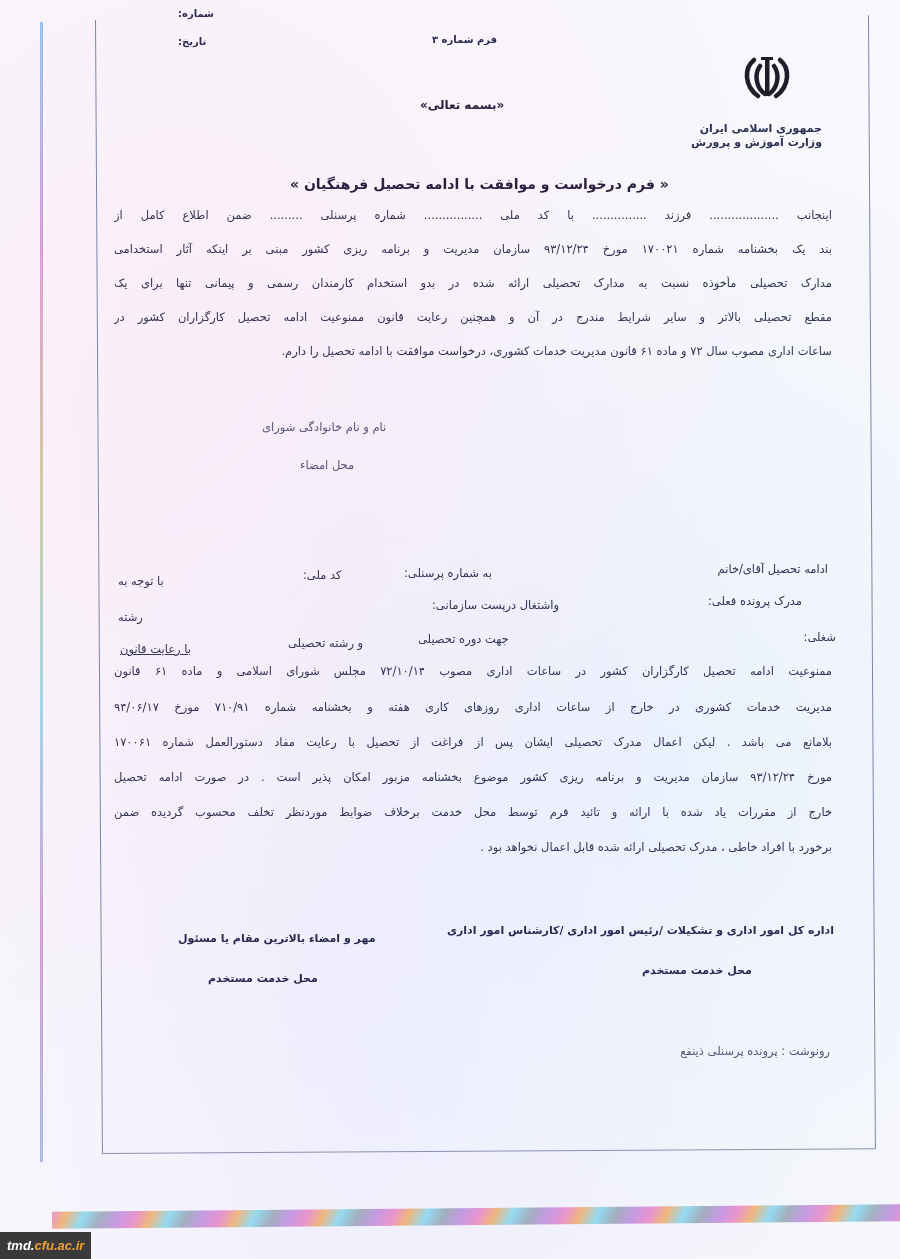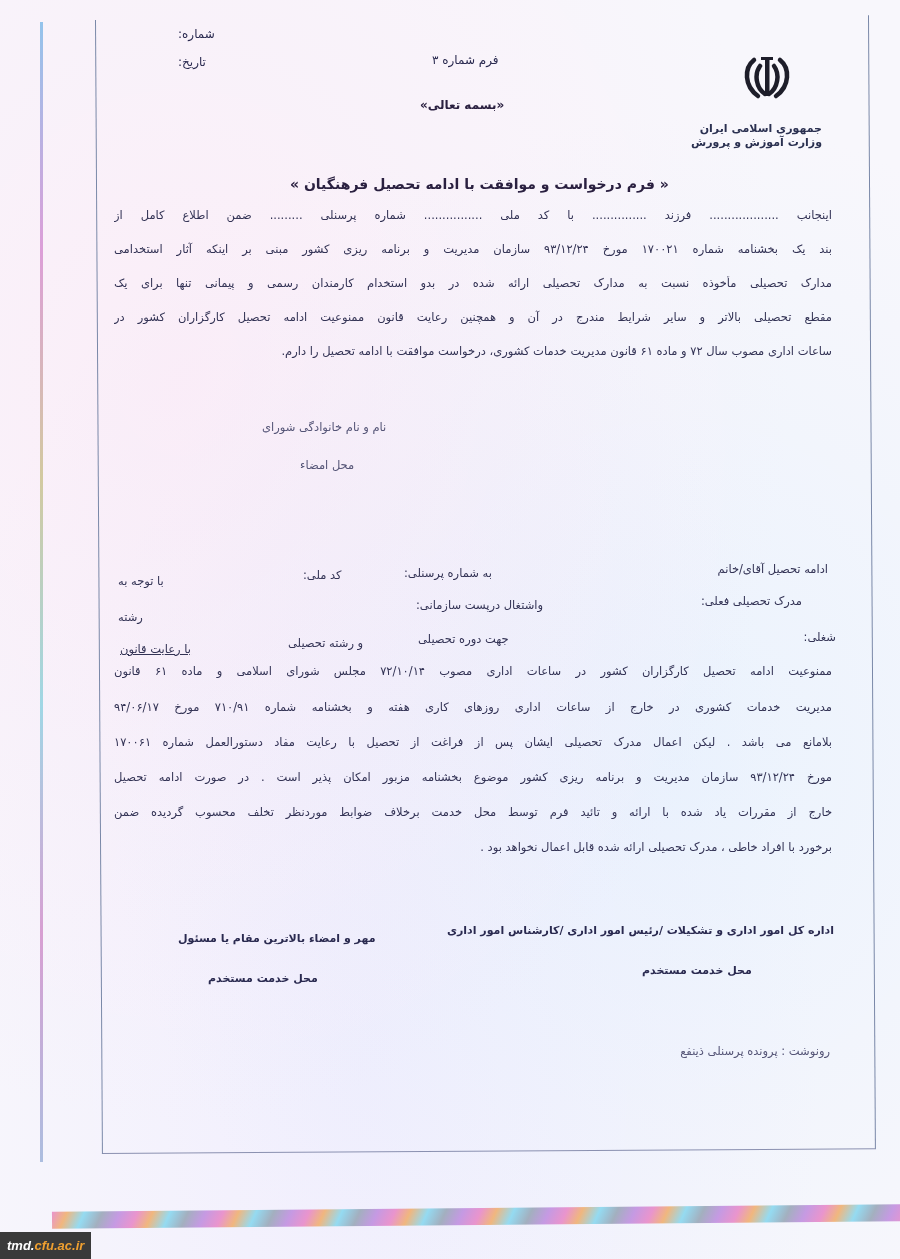--- a/index.html
+++ b/index.html
@@ -38,21 +38,21 @@
       opacity: 0.9;
     }
     .watermark {
       position: absolute; left: 0; top: 1232px; height: 27px; padding: 0 7px;
       background: #3a3a3a; color: #f0a030;
       font-family: "Liberation Sans", sans-serif; font-weight: bold; font-style: italic;
       font-size: 13px; line-height: 27px;
     }
     .watermark .w1 { color: #ffffff; }
     .rtl { direction: rtl; unicode-bidi: embed; position: absolute; white-space: nowrap; }
-    .hdr-small { font-size: 12px; font-weight: normal; color: #2a2a50; margin-top: 19px; }
+    .hdr-small { font-size: 10px; font-weight: bold; color: #2a2a50; }
     .emblem {
       position: absolute; left: 740px; top: 52px; width: 54px; height: 50px;
     }
     .ministry { right: 78px; font-size: 11px; font-weight: bold; color: #2a3050; }
     .title { font-size: 14px; font-weight: bold; color: #2a2040; }
     .body-line { font-size: 11.5px; color: #333355; right: 68px; margin-left: 44px; }
     .justify {
       position: absolute; right: 68px; width: 718px; direction: rtl;
       font-size: 11.5px; color: #333355; text-align: justify; text-align-last: justify;
       white-space: nowrap; overflow: hidden;
@@ -96,22 +96,22 @@
 <div class="rtl body-line" style="top:344px;">ساعات اداری مصوب سال ۷۲ و ماده ۶۱ قانون مدیریت خدمات کشوری، درخواست موافقت با ادامه تحصیل را دارم.</div>
 
 <div class="rtl field fade" style="left:262px; top:420px;">نام و نام خانوادگی شورای</div>
 <div class="rtl field fade" style="left:300px; top:458px;">محل امضاء</div>
 
 <div class="rtl field" style="right:72px; top:562px;">ادامه تحصیل آقای/خانم</div>
 <div class="rtl field" style="left:404px; top:566px;">به شماره پرسنلی:</div>
 <div class="rtl field" style="left:268px; top:568px;margin-left:35px;">کد ملی:</div>
 <div class="rtl field" style="left:118px; top:574px;">با توجه به</div>
 
-<div class="rtl field" style="right:98px; top:594px;">مدرک تحصیلی فعلی:</div>
-<div class="rtl field" style="left:416px; top:598px;">واشتغال درپست سازمانی:</div>
+<div class="rtl field" style="right:98px; top:594px;">مدرک پرونده فعلی:</div>
+<div class="rtl field" style="left:432px; top:598px;">واشتغال درپست سازمانی:</div>
 <div class="rtl field" style="left:118px; top:610px;">رشته</div>
 
 <div class="rtl field" style="right:64px; top:630px;">شغلی:</div>
 <div class="rtl field" style="left:418px; top:632px;">جهت دوره تحصیلی</div>
 <div class="rtl field" style="left:288px; top:636px;">و رشته تحصیلی</div>
 <div class="rtl field" style="left:120px; top:642px;text-decoration:underline;">با رعایت قانون</div>
 
 <div class="justify" style="top:664px;">ممنوعیت ادامه تحصیل کارگزاران کشور در ساعات اداری مصوب ۷۲/۱۰/۱۴ مجلس شورای اسلامی و ماده ۶۱ قانون</div>
 <div class="justify" style="top:700px;">مدیریت خدمات کشوری در خارج از ساعات اداری روزهای کاری هفته و بخشنامه شماره ۷۱۰/۹۱ مورخ ۹۴/۰۶/۱۷</div>
 <div class="justify" style="top:735px;">بلامانع می باشد . لیکن اعمال مدرک تحصیلی ایشان پس از فراغت از تحصیل با رعایت مفاد دستورالعمل شماره ۱۷۰۰۶۱</div>

